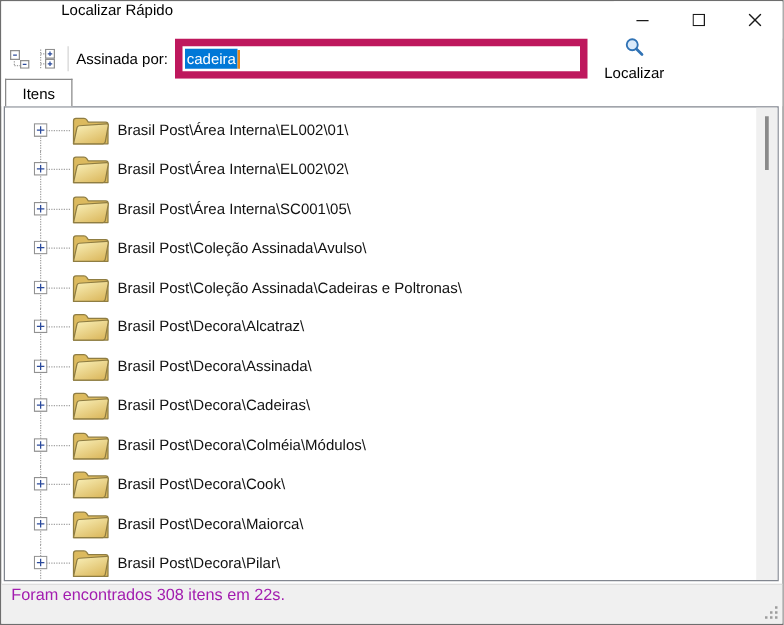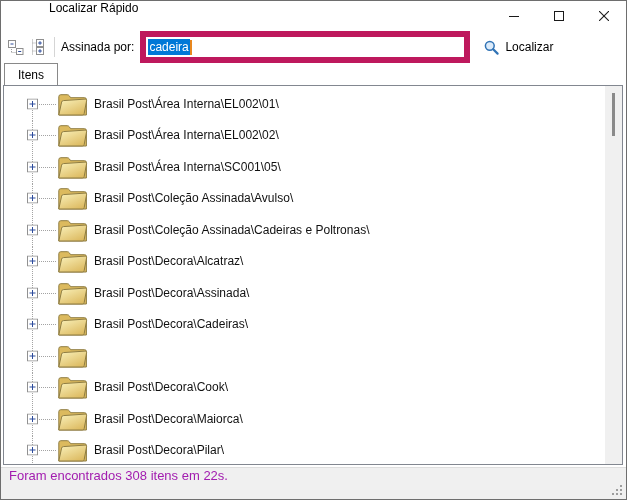--- a/index.html
+++ b/index.html
@@ -39,21 +39,21 @@
   .search-box{
     width:316px;height:20px;border:6px solid #be185d;
     display:flex;align-items:center;padding-left:2px;background:#fff;
     font-size:12px;
   }
   .sel-text{background:#0078d7;color:#fff;padding:1px 1px;}
   .caret{width:2px;height:15px;background:#e8871e;display:inline-block;}
   .find-btn{
     display:flex;align-items:center;gap:5px;margin-left:9px;
     background:transparent;border:none;padding:2px 4px;
-    font-size:12px;color:#000;font-family:inherit;cursor:default;
+    font-size:12px;color:#000;font-family:inherit;cursor:default;flex-direction:column;
   }
   
   .tabstrip{position:absolute;top:62px;left:0;right:0;height:22px;background:#fff;}
   .tab{
     position:absolute;left:3px;top:0;height:21px;
     padding:0 13px;display:flex;align-items:center;
     border:1px solid #898989;border-bottom:none;background:#fff;
     font-size:12px;color:#000;z-index:2;text-align:right;
   }
   
@@ -337,20 +337,21 @@
         <line x1="2.5" y1="5.5" x2="8.5" y2="5.5" stroke="#2b4a9b" stroke-width="1"></line>
         <line x1="5.5" y1="2.5" x2="5.5" y2="8.5" stroke="#2b4a9b" stroke-width="1"></line>
       </svg>
     </span>
     <span class="folder">
       <svg width="33" height="27" viewBox="0 0 33 27">
         <path d="M2.8 24.5 L2.8 6.2 Q2.8 4.2 4.8 4.2 L11.2 4.2 Q12.6 4.2 13.4 5.4 L14.6 7.2 L28.6 7.2 Q30.4 7.2 30.4 9 L30.4 24.5 Z" fill="#dcba5e" stroke="#8f7d42" stroke-width="1" stroke-linejoin="round"></path>
         <path d="M2.8 24.5 L5.6 11.6 Q5.9 10.2 7.4 10.1 L29.2 8.6 Q30.9 8.5 30.6 10.1 L28.2 23 Q27.9 24.5 26.3 24.5 Z" fill="url(#foldFront)" stroke="#8f7d42" stroke-width="1" stroke-linejoin="round"></path>
       </svg>
     </span>
+    <span class="tree-label">Brasil Post\Decora\Colméia\Módulos\</span>
   </div>
 
   <div class="tree-row">
     <span class="vline"></span>
     <span class="hline"></span>
     <span class="plusbox">
       <svg width="11" height="11" viewBox="0 0 11 11">
         <rect x="0.5" y="0.5" width="10" height="10" fill="#fff" stroke="#919191"></rect>
         <line x1="2.5" y1="5.5" x2="8.5" y2="5.5" stroke="#2b4a9b" stroke-width="1"></line>
         <line x1="5.5" y1="2.5" x2="5.5" y2="8.5" stroke="#2b4a9b" stroke-width="1"></line>

